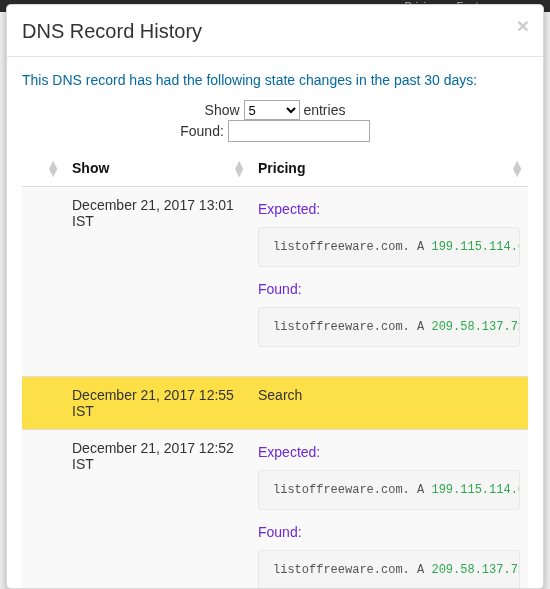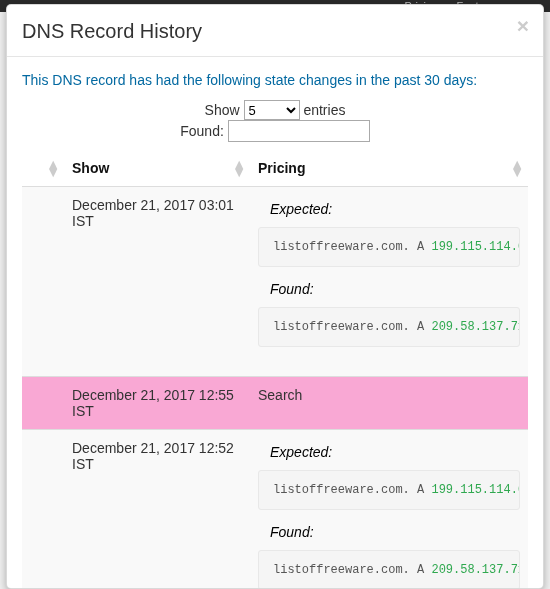--- a/index.html
+++ b/index.html
@@ -120,36 +120,35 @@
       display: inline-flex;
       flex-direction: column;
     }
     tbody td {
       padding: 10px 8px;
       border-top: 1px solid #ddd;
       vertical-align: top;
       color: #333;
     }
     tbody tr.odd td { background: #f9f9f9; }
-    tbody tr.even td { background: #f9a8d4; }
+    tbody tr.even td { background: #fde047; }
     .status-bar {
       width: 5px;
       height: 100%;
       display: block;
     }
     td.status-cell {
       padding: 0;
       vertical-align: stretch;
     }
     .status-bar.fail { background: #e30613; }
     .status-bar.pass { background: #22b24c; }
     .section-label {
-      margin: 4px 12px 10px;
-      color: #000000;
-      font-style: italic;
+      margin: 4px 0 10px;
+      color: #6d28d9;
     }
     .code-block {
       background: #f5f5f5;
       border: 1px solid #e8e8e8;
       border-radius: 3px;
       padding: 12px 14px;
       font-family: Menlo, Monaco, Consolas, "Courier New", monospace;
       font-size: 12px;
       color: #555;
       margin-bottom: 14px;
@@ -215,21 +214,21 @@
                 <span>▼</span>
               </span>
           </th>
         </tr>
       </thead>
       <tbody>
         <tr class="odd fail-row">
           <td class="status-cell">
               <span class="status-bar fail"></span>
             </td>
-          <td class="time-cell">December 21, 2017 03:01 IST</td>
+          <td class="time-cell">December 21, 2017 13:01 IST</td>
           <td>
             <div class="section-label">Expected:</div>
             <div class="code-block"><span>listoffreeware.com. A </span><span class="ip">199.115.114.66</span></div>
             <div class="section-label">Found:</div>
             <div class="code-block"><span>listoffreeware.com. A </span><span class="ip">209.58.137.71</span></div>
           </td>
         </tr>
         <tr class="even">
           <td class="status-cell">
               <span class="status-bar pass"></span>

